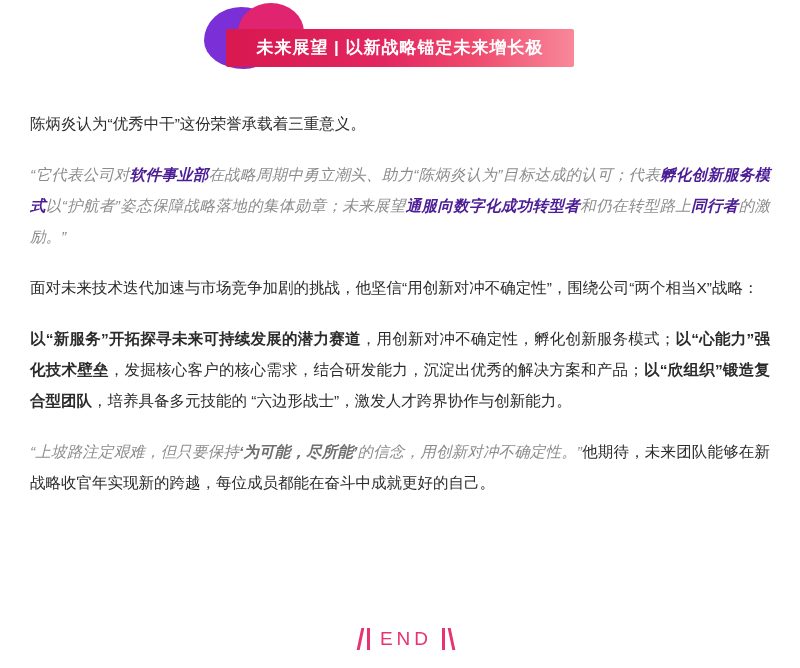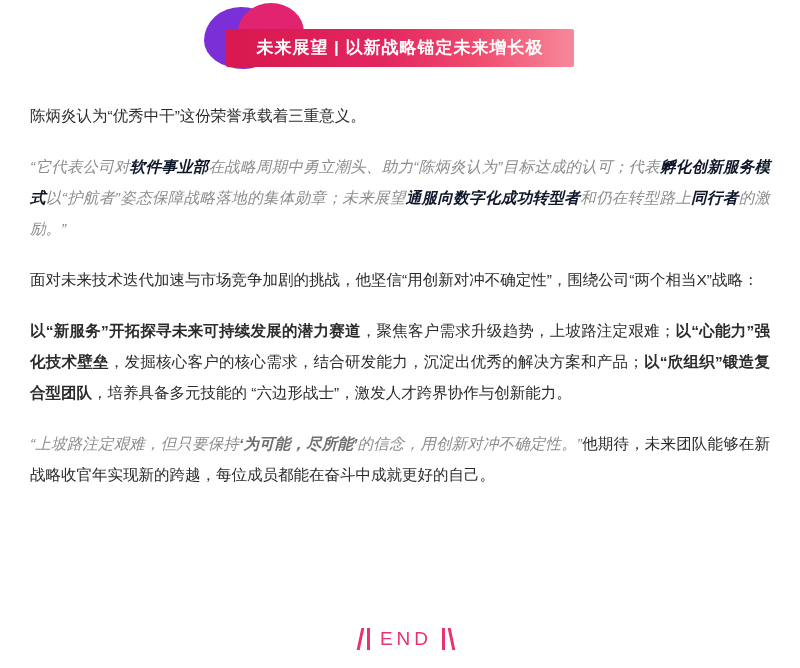--- a/index.html
+++ b/index.html
@@ -67,34 +67,34 @@
     padding: 7px 30px 8px 30px;
     border-radius: 2px;
     white-space: nowrap;
   }
 
   
   .content {
     padding: 0 30px;
   }
   p {
-    margin: 4px 0 20px 0;
+    margin: 12px 0 20px 0;
     font-size: 15.5px;
     line-height: 2.0;
     text-align: justify;
   }
   .p-plain {
     color: #2b2b2b;
   }
   .p-quote {
     color: #8c8c8c;
     font-style: italic;
   }
   .p-quote b {
-    color: #0f172a;
+    color: #4c1d95;
   }
   .p-strong {
     color: #2b2b2b;
   }
   .p-strong b {
     font-weight: bold;
   }
   .p-close {
     color: #2b2b2b;
   }
@@ -156,21 +156,21 @@
 
     <p class="p-quote">
       <span>“它代表公司对</span><b>软件事业部</b><span>在战略周期中勇立潮头、助力“陈炳炎认为”目标达成的认可；代表</span><b>孵化创新服务模式</b><span>以“护航者”姿态保障战略落地的集体勋章；未来展望</span><b>通服向数字化成功转型者</b><span>和仍在转型路上</span><b>同行者</b><span>的激励。”</span>
     </p>
 
     <p class="p-plain">
       <span>面对未来技术迭代加速与市场竞争加剧的挑战，他坚信“用创新对冲不确定性”，围绕公司“两个相当X”战略：</span>
     </p>
 
     <p class="p-strong">
-      <b>以“新服务”开拓探寻未来可持续发展的潜力赛道</b><span>，聚焦客户需求升级趋势，上坡路注定艰难；</span><b>以“心能力”强化技术壁垒</b><span>，发掘核心客户的核心需求，结合研发能力，沉淀出优秀的解决方案和产品；</span><b>以“欣组织”锻造复合型团队</b><span>，培养具备多元技能的 “六边形战士”，激发人才跨界协作与创新能力。</span>
+      <b>以“新服务”开拓探寻未来可持续发展的潜力赛道</b><span>，用创新对冲不确定性，孵化创新服务模式；</span><b>以“心能力”强化技术壁垒</b><span>，发掘核心客户的核心需求，结合研发能力，沉淀出优秀的解决方案和产品；</span><b>以“欣组织”锻造复合型团队</b><span>，培养具备多元技能的 “六边形战士”，激发人才跨界协作与创新能力。</span>
     </p>
 
     <p class="p-close">
       <span class="q">“上坡路注定艰难，但只要保持</span><span class="q"><b>‘为可能，尽所能’</b></span><span class="q">的信念，用创新对冲不确定性。”</span><span>他期待，未来团队能够在新战略收官年实现新的跨越，每位成员都能在奋斗中成就更好的自己。</span>
     </p>
 
   </div>
 
   <div class="end-wrap">
     <span class="end-group">

